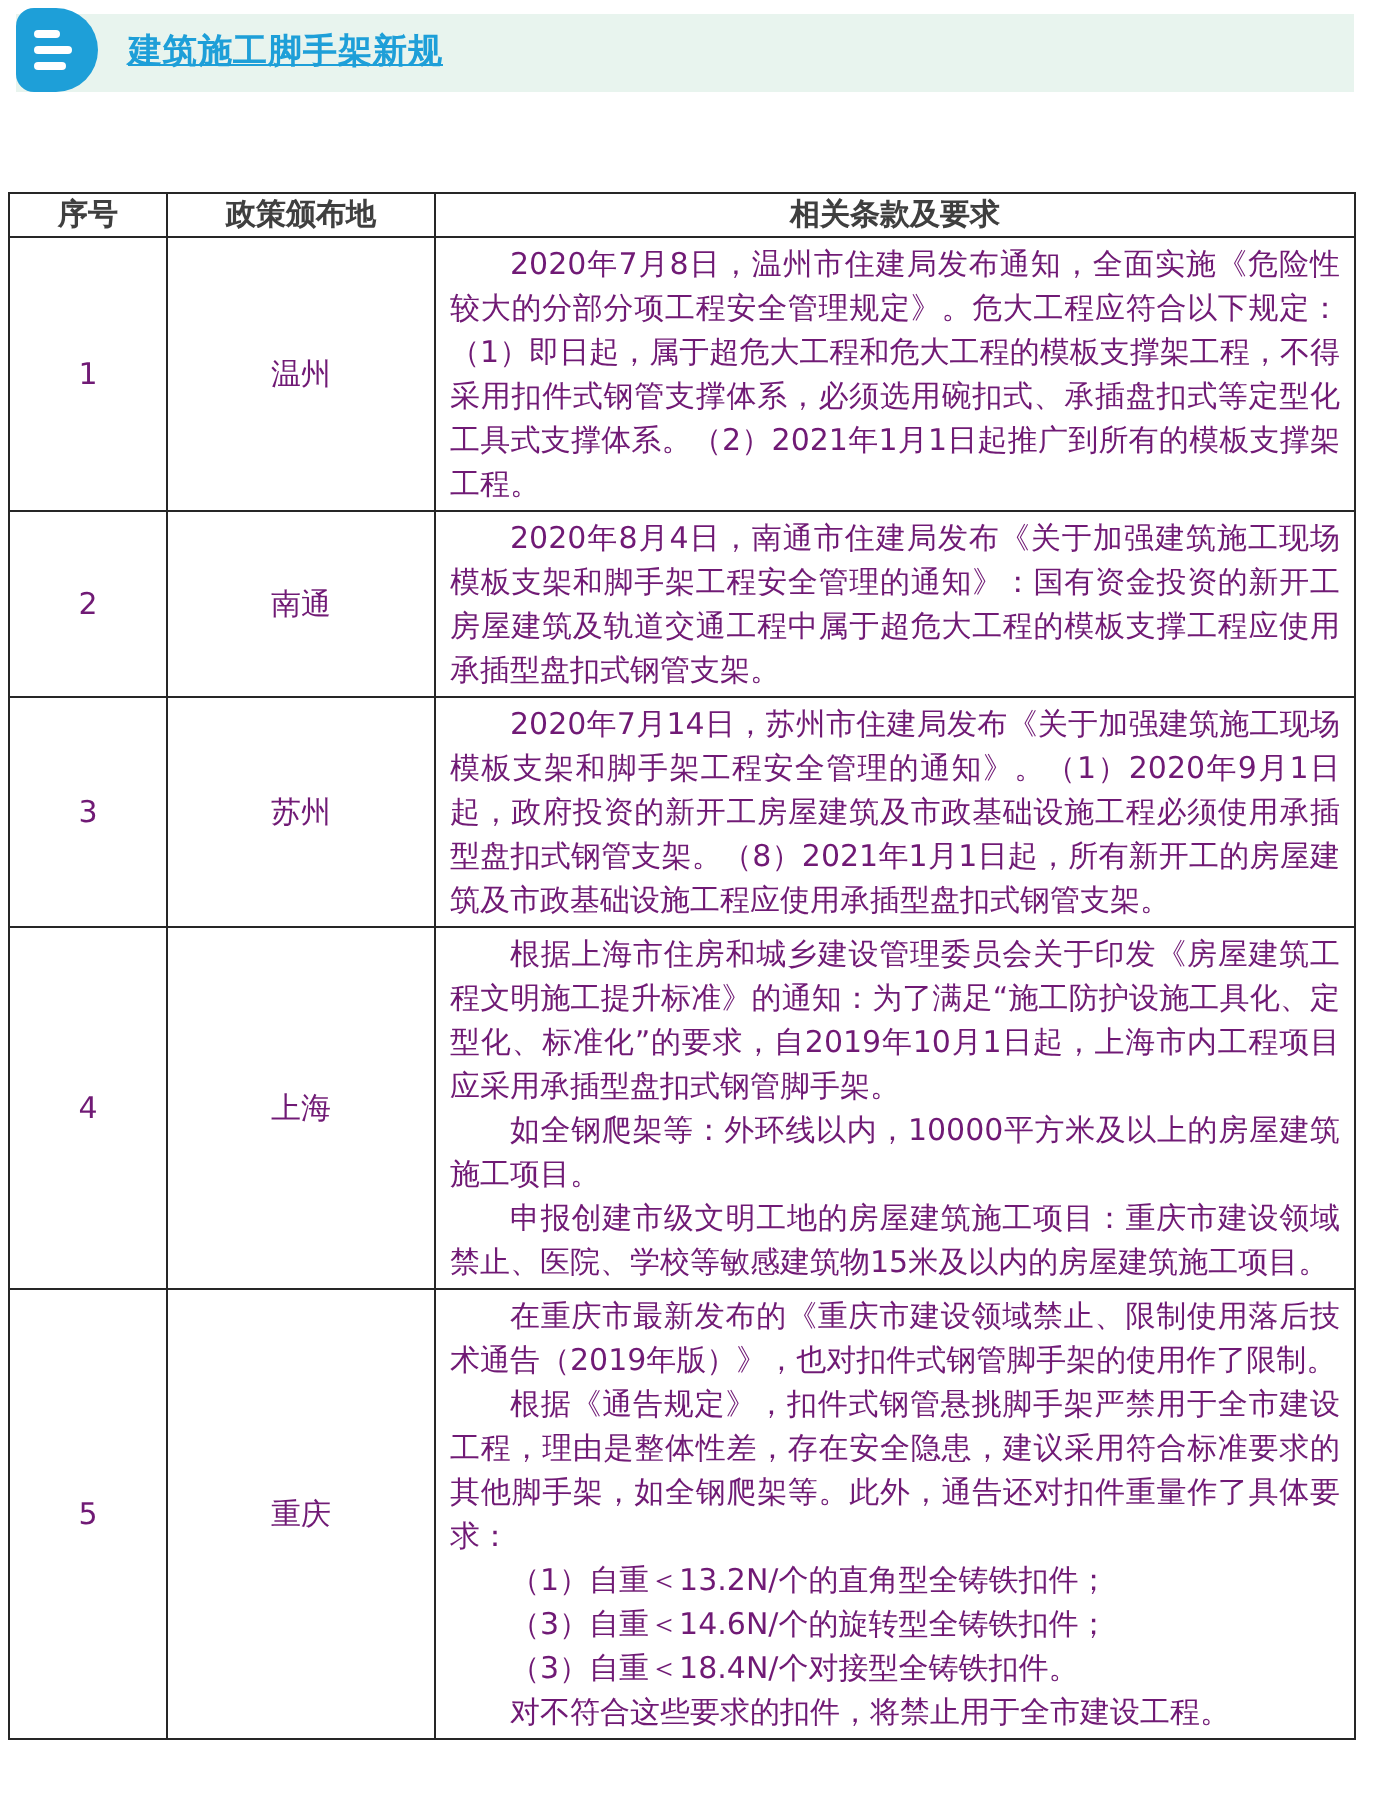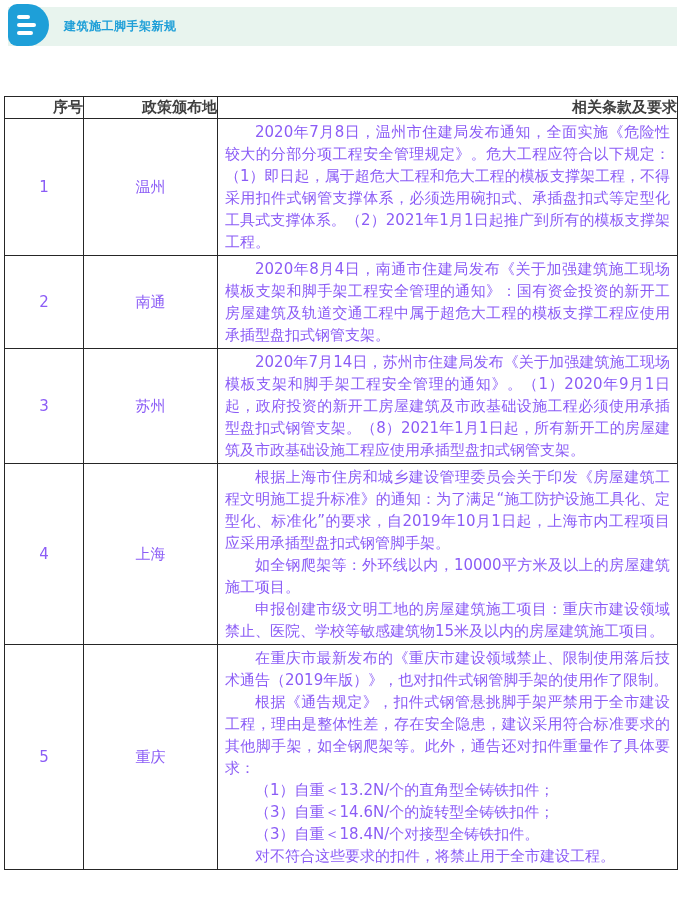--- a/index.html
+++ b/index.html
@@ -27,44 +27,45 @@
   .header-icon .bar {
     position: absolute; left: 9px; height: 4px;
     background: #ffffff; border-radius: 2px;
   }
   .header-icon .b1 { top: 11px; width: 13px; }
   .header-icon .b2 { top: 19px; width: 19px; }
   .header-icon .b3 { top: 27px; width: 16px; }
   .page-title {
     position: absolute; left: 64px; top: 7px; height: 39px;
     line-height: 39px;
-    font-size: 12px; font-weight: bold;
+    font-size: 17px; font-weight: bold;
     color: #1e9fd8;
     letter-spacing: 0.5px;
     white-space: nowrap;
+    text-decoration: underline;
   }
 
   
   table.policy {
     position: absolute; left: 4px; top: 96px;
     width: 673px;
     border-collapse: collapse;
     table-layout: fixed;
   }
   table.policy th, table.policy td {
     border: 1px solid #262626;
     font-size: 15px;
-    color: #8b5cf6;
+    color: #701a75;
   }
   table.policy th {
     height: 22px;
     padding: 0;
     font-weight: bold;
     color: #3f3f3f;
-    text-align: right;
+    text-align: center;
     vertical-align: middle;
   }
   td.c-no, td.c-city {
     text-align: center;
     vertical-align: middle;
     padding: 0;
   }
   td.c-text {
     vertical-align: middle;
     padding: 2px 7px;

